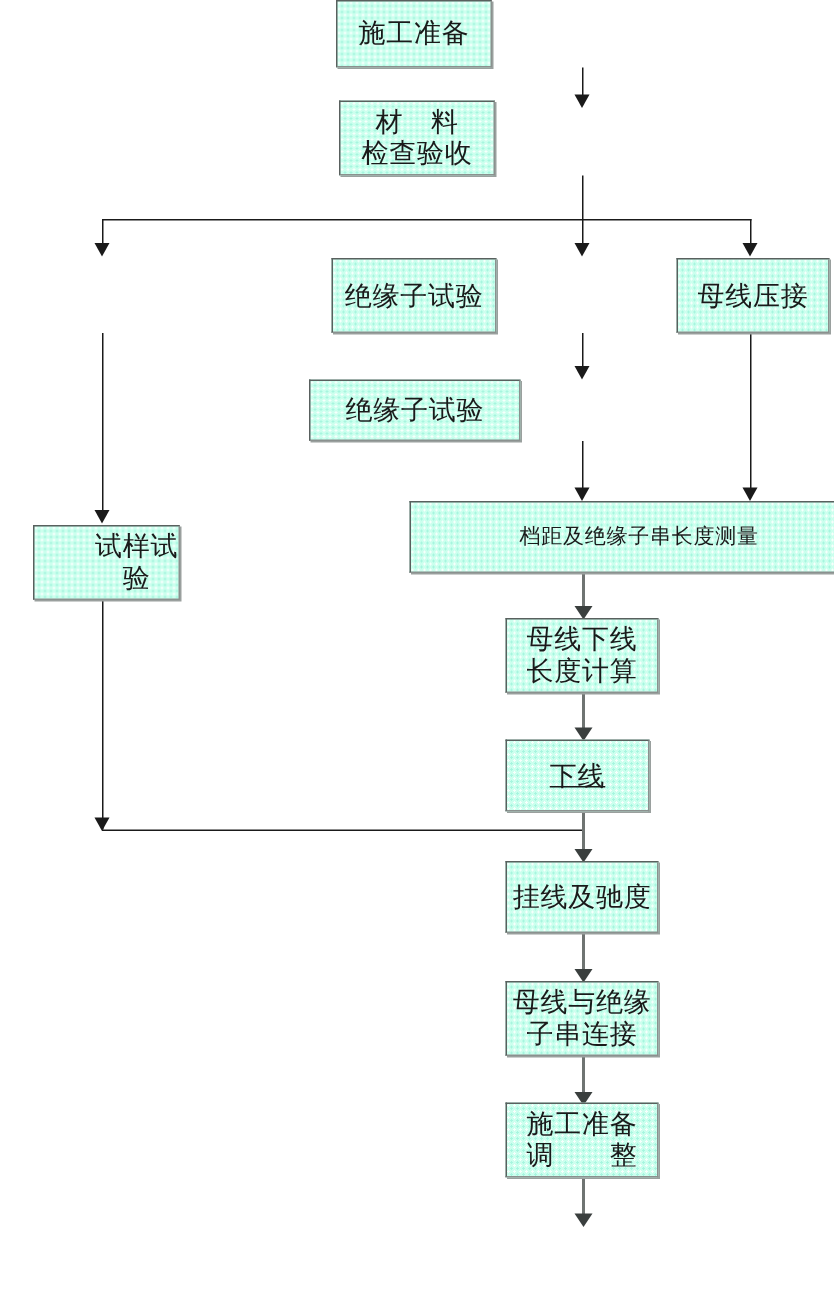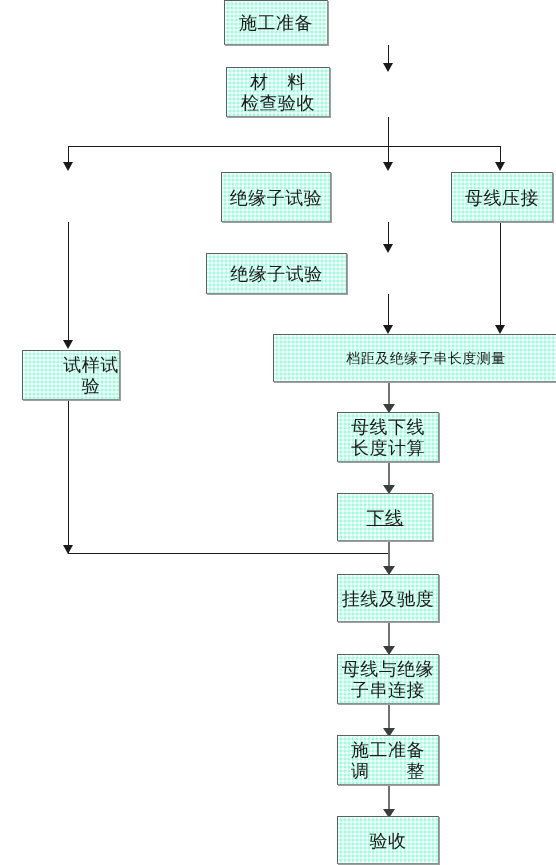--- a/index.html
+++ b/index.html
@@ -148,15 +148,14 @@
   <div class="node" style="left:337px; top:493px; width:96px; height:48px;text-decoration:underline;">下线</div>
 
   <div class="node" style="left:337px; top:574px; width:102px; height:48px;">挂线及驰度</div>
 
   <div class="node" style="left:337px; top:654px; width:102px; height:50px;">母线与绝缘
 子串连接</div>
 
   <div class="node" style="left:337px; top:735px; width:102px; height:50px;">施工准备
 调　　整</div>
 
-  <div class="node" style="left:337px; top:816px; width:102px; height:48px;">验收</div>
 
 </div>
 
 </body></html>

